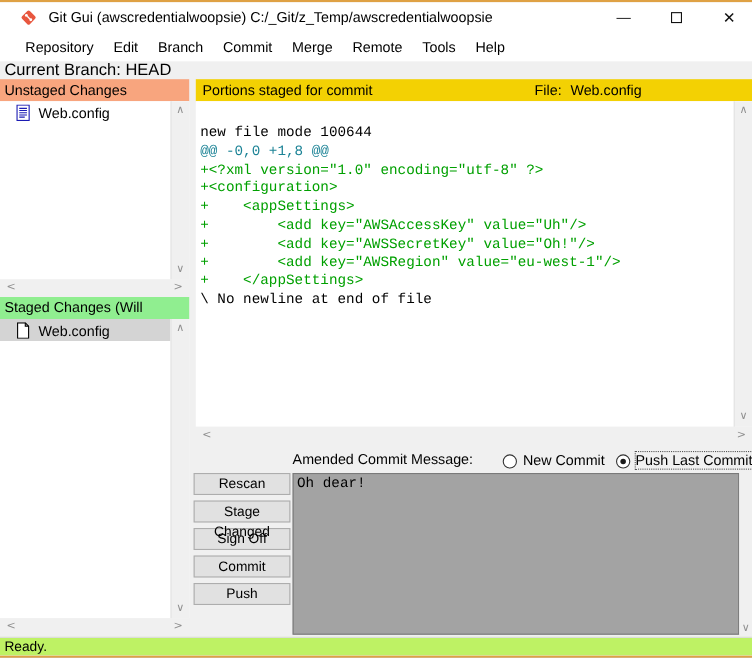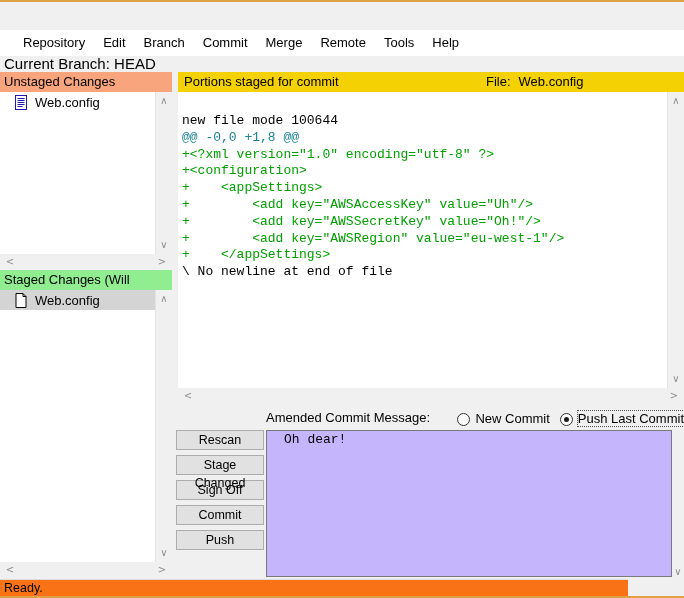--- a/index.html
+++ b/index.html
@@ -72,32 +72,44 @@
   .commit-hdr .msg-label { position:absolute; left:88px; top:0; font-size:13px; line-height:20px; color:#000; }
   .radio-group { position:absolute; right:0; top:0; height:20px; display:flex; align-items:center; gap:10px; }
   .radio-opt { display:flex; align-items:flex-end; gap:5px; font-size:13px; color:#000; }
   .radio-circ { width:13px; height:13px; border:1px solid #333; border-radius:50%; background:#fff; position:relative; flex:0 0 auto; }
   .radio-circ.on::after { content:""; position:absolute; left:3px; top:3px; width:5px; height:5px; border-radius:50%; background:#1a1a1a; }
   .radio-opt .lbl.focused { outline:1px dotted #555; }
 
   .btn-col { position:absolute; left:176px; top:428px; width:88px; }
   .tk-btn { width:88px; height:20px; margin-bottom:5px; background:#e1e1e1; border:1px solid #adadad; font-size:12.5px; font-family:"Liberation Sans",sans-serif; color:#000; display:block; text-align:center; line-height:18px; }
 
-  .msg-box { position:absolute; left:266px; top:428px; width:406px; height:147px; background:#c4b5fd; border:1px solid #7a7a7a; font-family:"Liberation Mono","DejaVu Sans Mono",monospace; font-size:13px; color:#000; padding:1px 17px; line-height:16.8px; }
+  .msg-box { position:absolute; left:266px; top:428px; width:406px; height:147px; background:#a3a3a3; border:1px solid #7a7a7a; font-family:"Liberation Mono","DejaVu Sans Mono",monospace; font-size:13px; color:#000; padding:1px 3px; line-height:16.8px; }
   .msg-scroll { position:absolute; left:672px; top:428px; width:12px; height:147px; background:#f0f0f0; }
   .msg-scroll .arr { position:absolute; bottom:0; left:0; width:100%; text-align:center; font-size:10px; color:#8f8f8f; font-family:"DejaVu Sans", sans-serif; }
 
   
-  .statusbar { position:absolute; left:0; top:577px; width:628px; height:17px; background:#f97316; border-top:1px solid #dcdcdc; font-size:12.5px; line-height:16px; padding-left:4px; color:#000; }
+  .statusbar { position:absolute; left:0; top:577px; width:684px; height:17px; background:#bef264; border-top:1px solid #dcdcdc; font-size:12.5px; line-height:16px; padding-left:4px; color:#000; }
 </style>
 </head>
 <body>
 
 <div id="window">
 
+  <div class="titlebar">
+    <svg class="app-icon" viewBox="0 0 18 18">
+      <rect x="4" y="4" width="10" height="10" rx="1.6" fill="#e8573f" transform="rotate(45 9 9)"></rect>
+      <circle cx="7" cy="7" r="1.3" fill="#fff"></circle>
+      <circle cx="11" cy="11" r="1.3" fill="#fff"></circle>
+      <path d="M7.8 7.8 L10.2 10.2" stroke="#fff" stroke-width="1.2"></path>
+    </svg>
+    <span class="title-text">Git Gui (awscredentialwoopsie) C:/_Git/z_Temp/awscredentialwoopsie</span>
+    <span class="win-btn min"><span>—</span></span>
+    <span class="win-btn max"><span class="max-glyph"></span></span>
+    <span class="win-btn close"><span>✕</span></span>
+  </div>
 
   <div class="menubar">
 
   <span class="menu-item">Repository</span>
       <span class="menu-item">Edit</span>
       <span class="menu-item">Branch</span>
       <span class="menu-item">Commit</span>
       <span class="menu-item">Merge</span>
       <span class="menu-item">Remote</span>
       <span class="menu-item">Tools</span>

